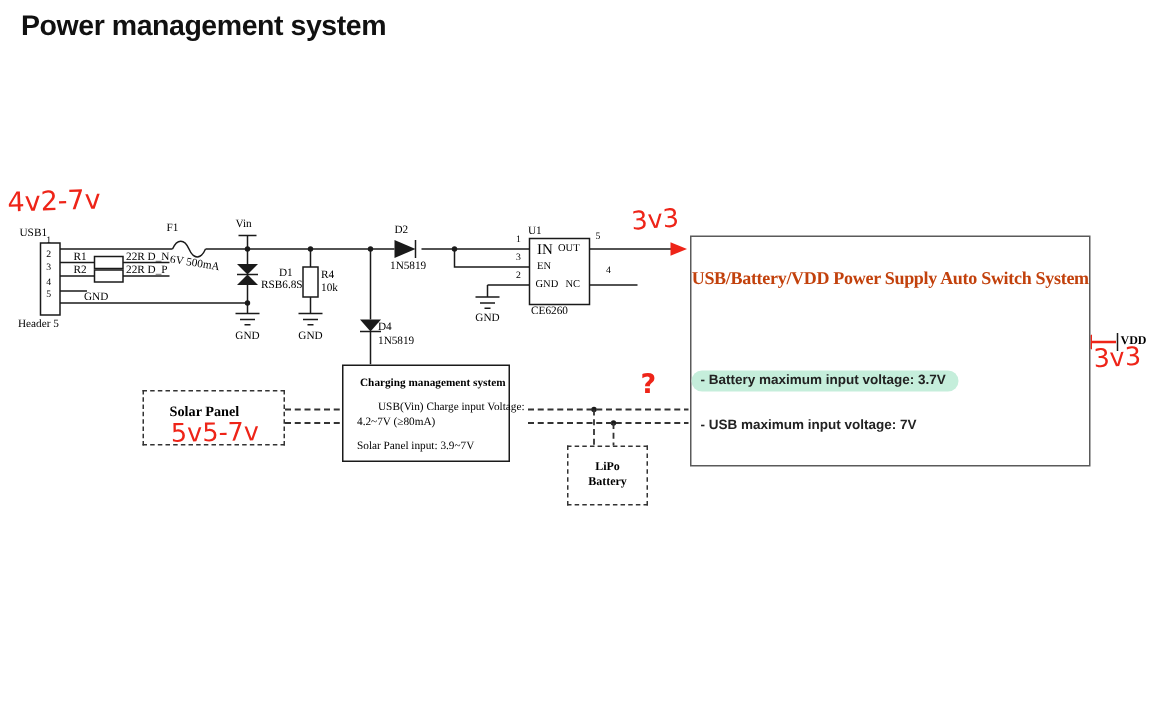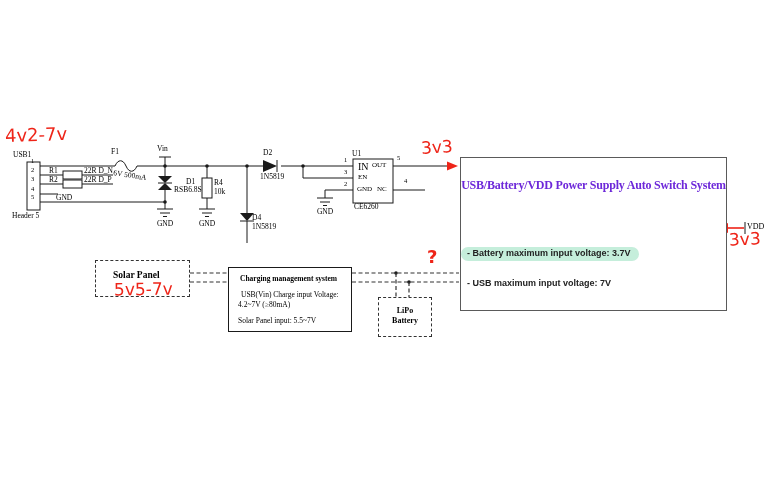--- a/index.html
+++ b/index.html
@@ -8,23 +8,23 @@
   .abs{position:absolute;white-space:nowrap;}
   .page-title{font-family:"Liberation Sans",sans-serif;font-weight:bold;font-size:19px;
               color:#111;letter-spacing:-0.3px;}
   .lbl{font-size:7.5px;color:#000;line-height:1;}
   .pin{font-size:6.5px;color:#000;line-height:1;}
   .ctr{text-align:center;}
   .red{font-family:"DejaVu Sans",sans-serif;color:#ee2418;line-height:1;}
   .svg-layer{position:absolute;left:0;top:0;}
   .solar-box{width:95px;height:37px;border:1.5px dashed #333;box-sizing:border-box;}
   .lipo-box{width:54px;height:40px;border:1.5px dashed #333;box-sizing:border-box;}
-  .charging-box{width:124px;height:65px;border:1px solid #1a1a1a;box-sizing:border-box;background:#fff;margin-top:24px;}
+  .charging-box{width:112px;height:65px;border:1px solid #1a1a1a;box-sizing:border-box;background:#fff;}
   .switch-box{width:267px;height:154px;border:1.5px solid #5a5a5a;box-sizing:border-box;background:#fff;}
-  .switch-title{font-weight:bold;font-size:12px;letter-spacing:-0.2px;color:#6d28d9;
+  .switch-title{font-weight:bold;font-size:12px;letter-spacing:-0.2px;color:#c2410c;
                 width:100%;text-align:center;}
   .bullet{font-family:"Liberation Sans",sans-serif;font-weight:bold;font-size:9px;color:#222;
           line-height:1;padding:2px 8px 3px 6px;}
   .bullet.hl{background:#c5eedb;border-radius:8px;}
   .boxlbl{font-weight:bold;font-size:9.5px;color:#000;line-height:1;}
   .chg-title{font-weight:bold;font-size:7.5px;color:#000;line-height:1;}
   .chg-line{font-size:7.5px;color:#000;line-height:1.15;}
   .lipo-lbl{font-weight:bold;font-size:8px;color:#000;line-height:1.25;text-align:center;width:100%;}
 </style>
 </head>
@@ -96,20 +96,21 @@
       <path d="M396 273 V297"></path>
       <path d="M409 282 V297"></path>
     </g>
     <g>
       <polygon points="447,161.5 458,166 447,170.5" fill="#ee2418"></polygon>
       <path d="M727 228 H744" stroke="#ee2418" stroke-width="1.6" fill="none"></path>
       <polygon points="728,223 717,228 728,233" fill="#ee2418"></polygon>
     </g>
   </svg>
 
+  <span class="abs page-title" style="left:14px;top:7px;">Power management system</span>
 
   <span class="abs red" style="left:5px;top:126px;font-size:18px;transform:rotate(-2deg);">4v2-7v</span>
   <span class="abs red" style="left:421px;top:139px;font-size:17px;transform:rotate(-4deg);">3v3</span>
   <span class="abs red" style="left:729px;top:231px;font-size:17px;transform:rotate(-3deg);">3v3</span>
   <span class="abs red" style="left:114px;top:281px;font-size:17px;transform:rotate(-1deg);">5v5-7v</span>
   <span class="abs red" style="left:427px;top:248px;font-size:18px;font-weight:bold;">?</span>
 
   <span class="abs lbl" style="left:13px;top:151px;">USB1</span>
   <span class="abs lbl" style="left:12px;top:212px;">Header 5</span>
   <span class="abs pin ctr" style="left:28px;top:158px;width:9px;">1</span>
@@ -151,31 +152,31 @@
   <span class="abs pin" style="left:344px;top:181px;">2</span>
   <span class="abs pin" style="left:397px;top:155px;">5</span>
   <span class="abs pin" style="left:404px;top:178px;">4</span>
 
   <div class="abs solar-box" style="left:95px;top:260px;">
     <span class="abs boxlbl" style="left:17px;top:10px;">Solar Panel</span>
   </div>
 
   <div class="abs charging-box" style="left:228px;top:243px;">
     <span class="abs chg-title" style="left:11px;top:7px;">Charging management system</span>
-    <span class="abs chg-line" style="left:12px;top:23px;">USB(Vin) Charge input Voltage:</span>
+    <span class="abs chg-line" style="left:23px;top:23px;">USB(Vin) Charge input Voltage:</span>
     <span class="abs chg-line" style="left:9px;top:33px;">4.2~7V (≥80mA)</span>
-    <span class="abs chg-line" style="left:9px;top:49px;">Solar Panel input: 5.5~7V</span>
+    <span class="abs chg-line" style="left:9px;top:49px;">Solar Panel input: 3.9~7V</span>
   </div>
 
   <div class="abs lipo-box" style="left:378px;top:297px;">
     <span class="abs lipo-lbl" style="left:0;top:8px;">LiPo</span>
     <span class="abs lipo-lbl" style="left:0;top:18px;">Battery</span>
   </div>
 
   <div class="abs switch-box" style="left:460px;top:157px;">
     <span class="abs switch-title" style="left:0;top:20px;">USB/Battery/VDD Power Supply Auto Switch System</span>
     <span class="abs bullet" style="left:0;top:76px;margin-top:43px;">- USB maximum input voltage: 7V</span>
     <span class="abs bullet hl" style="left:0;top:89px;">- Battery maximum input voltage: 3.7V</span>
   </div>
 
-  <span class="abs lbl" style="left:747px;top:223px;font-size:8px;">VDD</span>
+  <span class="abs lbl" style="left:747px;top:223px;font-size:8px;font-weight:bold;">VDD</span>
 
 </div>
 
 </body></html>

